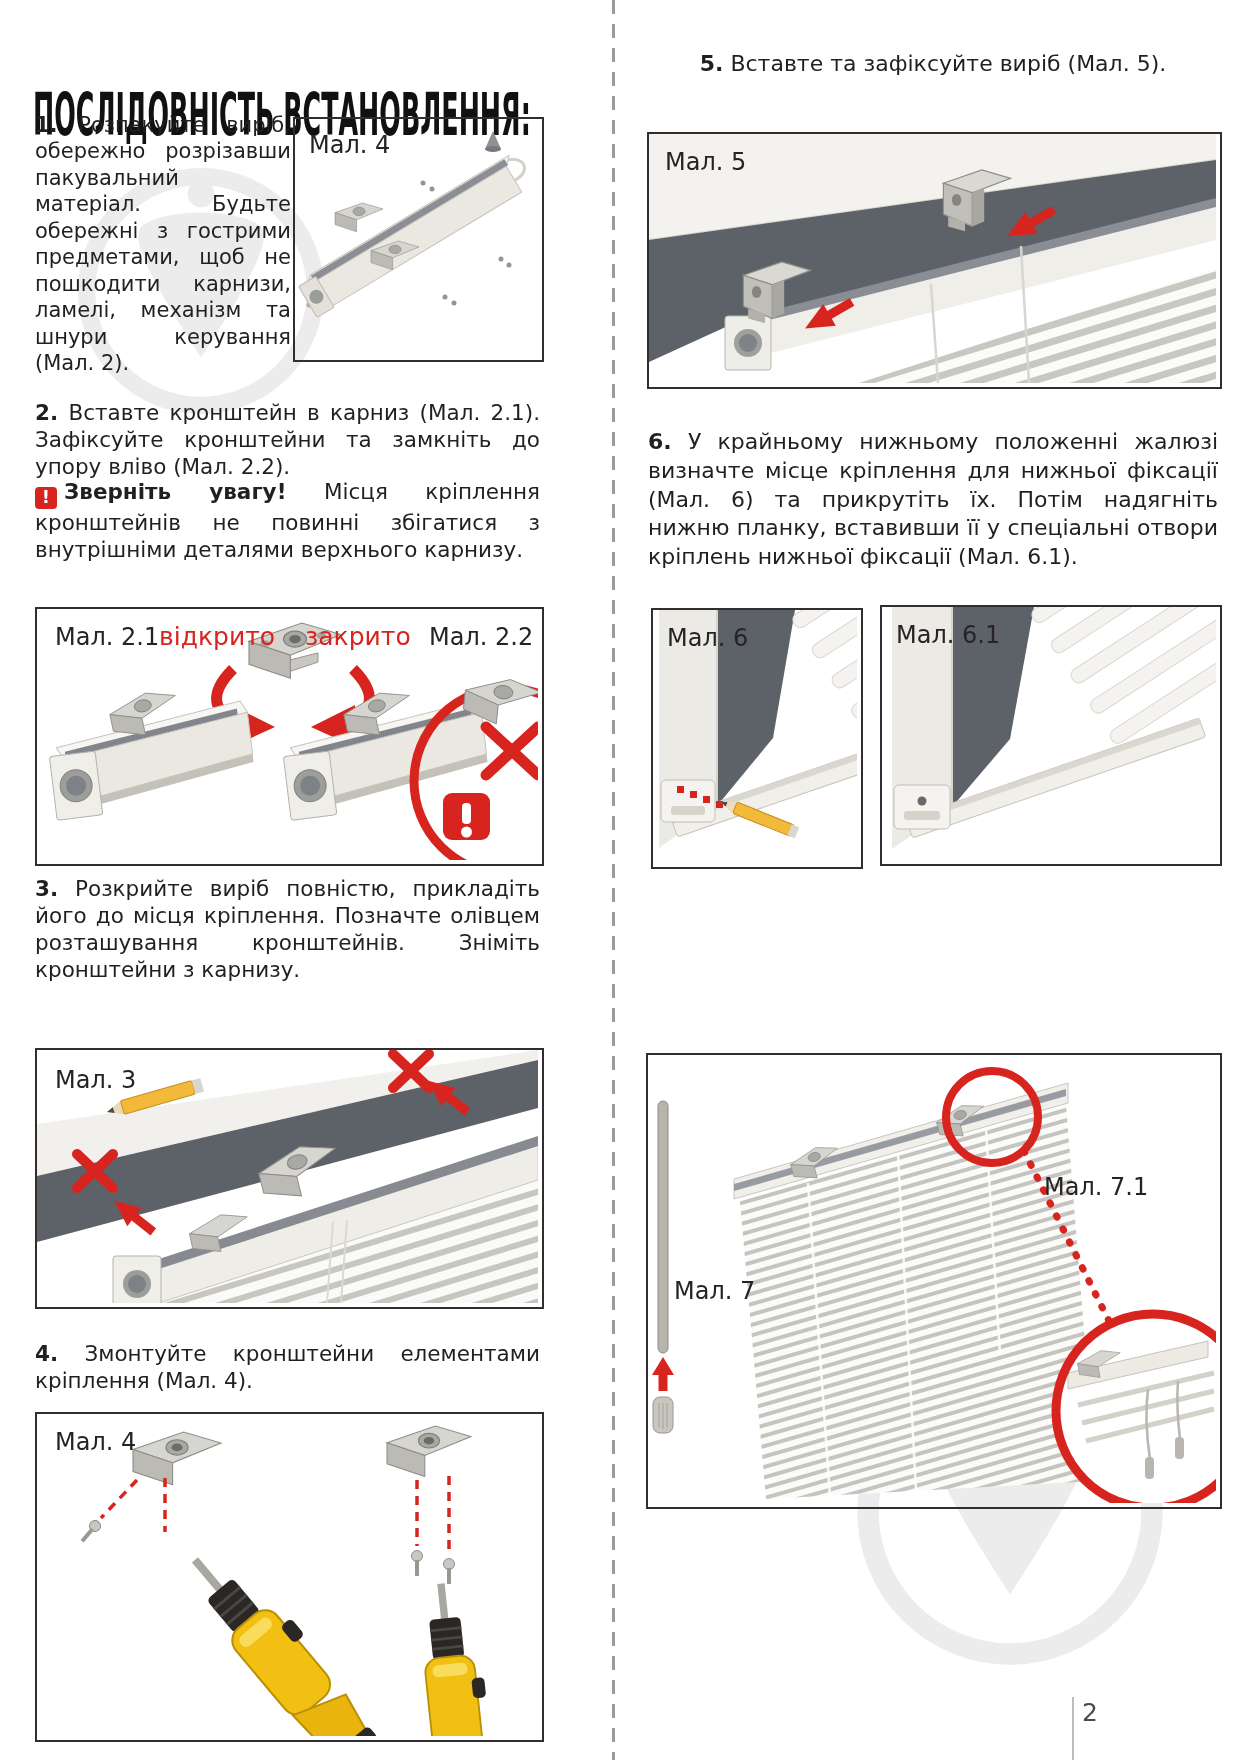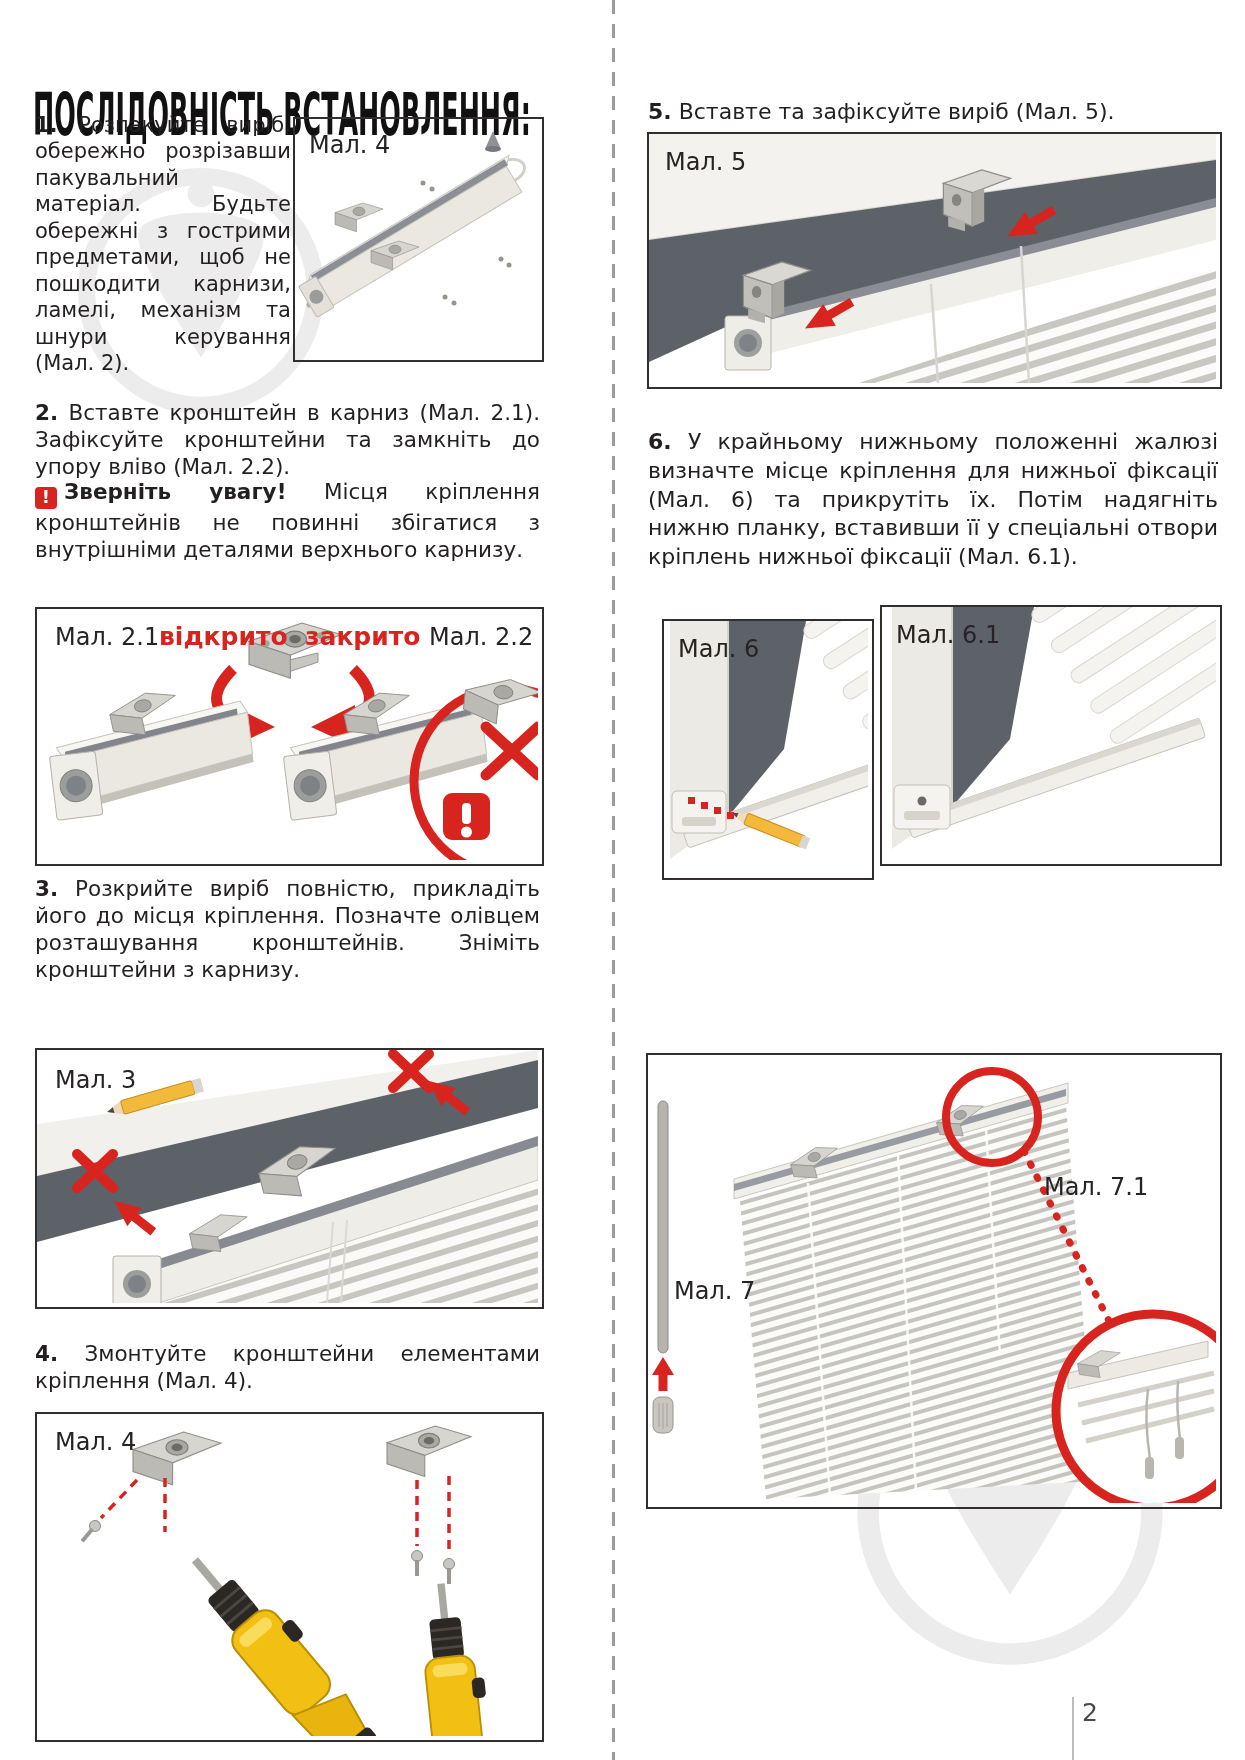--- a/index.html
+++ b/index.html
@@ -5,28 +5,28 @@
   html,body{margin:0;padding:0;background:#888;}
   .page{position:relative;width:1245px;height:1760px;background:#ffffff;margin:0 auto;
         font-family:"DejaVu Sans",sans-serif;color:#231f20;overflow:hidden;}
   .abs{position:absolute;}
   .title{left:33px;top:40px;font-size:59px;font-weight:bold;color:#111;
          white-space:nowrap;transform:scale(0.43,1);transform-origin:0 0;letter-spacing:0px;}
   .step{position:absolute;text-align:justify;line-height:1.26;margin:0;z-index:2;}
   .step b{font-weight:bold;}
   .s-left{font-size:21.5px;width:505px;left:35px;}
   .s-right{font-size:22px;width:570px;left:648px;}
-  .noj{text-align:left;margin-top:48px;}
+  .noj{text-align:center;}
   .wbadge{display:inline-flex;width:22px;height:22px;background:#d8241e;color:#fff;border-radius:4px;
           align-items:center;justify-content:center;font-weight:bold;font-size:17px;
           vertical-align:-4px;margin-right:7px;}
   .fig{position:absolute;border:2px solid #322e2f;background:transparent;z-index:1;}
   .fig svg{position:absolute;left:0;top:0;}
   .figlabel{position:absolute;left:14px;top:12px;font-size:24px;color:#272324;z-index:3;white-space:nowrap;}
-  .redlabel{position:absolute;top:13px;font-size:25px;font-weight:bold;color:#d8241e;z-index:3;white-space:nowrap;}
+  .redlabel{position:absolute;top:13px;font-size:25px;font-weight:normal;color:#d8241e;z-index:3;white-space:nowrap;}
   .divider{position:absolute;left:612px;top:0;width:3px;height:1760px;z-index:0;
            background:repeating-linear-gradient(to bottom,#9a9a9a 0 14px,transparent 14px 24px);}
   .wm{position:absolute;z-index:0;}
   .pgline{position:absolute;left:1072px;top:1697px;width:2px;height:63px;background:#bdbdbd;}
   .pgnum{position:absolute;left:1082px;top:1698px;font-size:25px;color:#4a4a4a;}
 </style>
 </head>
 <body>
 
 <div class="page">
@@ -306,21 +306,21 @@
           <polygon points="0,12 28,0 28,8 54,8 54,17 28,17 28,25"></polygon>
         </g>
       <g transform="translate(150,184) rotate(-30)" fill="#d8241e">
           <polygon points="0,12 28,0 28,8 54,8 54,17 28,17 28,25"></polygon>
         </g>
     </svg>
   </figure>
 
   <p class="step s-right" style="top:428px;line-height:1.31;"><b>6.</b> <span>У крайньому нижньому положенні жалюзі визначте місце кріплення для нижньої фіксації (Мал. 6) та прикрутіть їх. Потім надягніть нижню планку, вставивши її у спеціальні отвори кріплень нижньої фіксації (Мал. 6.1).</span></p>
 
-  <figure class="fig" style="left:648px;top:605px;width:208px;height:257px;margin:14px;text-decoration:underline;">
+  <figure class="fig" style="left:648px;top:605px;width:208px;height:257px;margin:3px;text-decoration:underline;">
     <span class="figlabel" style="left:14px;top:14px;">Мал. 6</span>
     <svg width="204" height="253" viewBox="0 0 204 253">
       <polygon points="64,0 142,0 120,128 64,196" fill="#5d6269"></polygon>
       <g transform="translate(126,-28) rotate(-33)">
         <rect x="-10" y="0" width="170" height="15" rx="7" fill="#f4f3f0" stroke="#d9d7d1"></rect>
         <rect x="-10" y="36" width="170" height="15" rx="7" fill="#f4f3f0" stroke="#d9d7d1"></rect>
         <rect x="-10" y="72" width="170" height="15" rx="7" fill="#f4f3f0" stroke="#d9d7d1"></rect>
         <rect x="-10" y="108" width="170" height="15" rx="7" fill="#f4f3f0" stroke="#d9d7d1"></rect>
         <rect x="-10" y="144" width="170" height="15" rx="7" fill="#f4f3f0" stroke="#d9d7d1"></rect>
         <rect x="-10" y="180" width="170" height="15" rx="7" fill="#f4f3f0" stroke="#d9d7d1"></rect>

